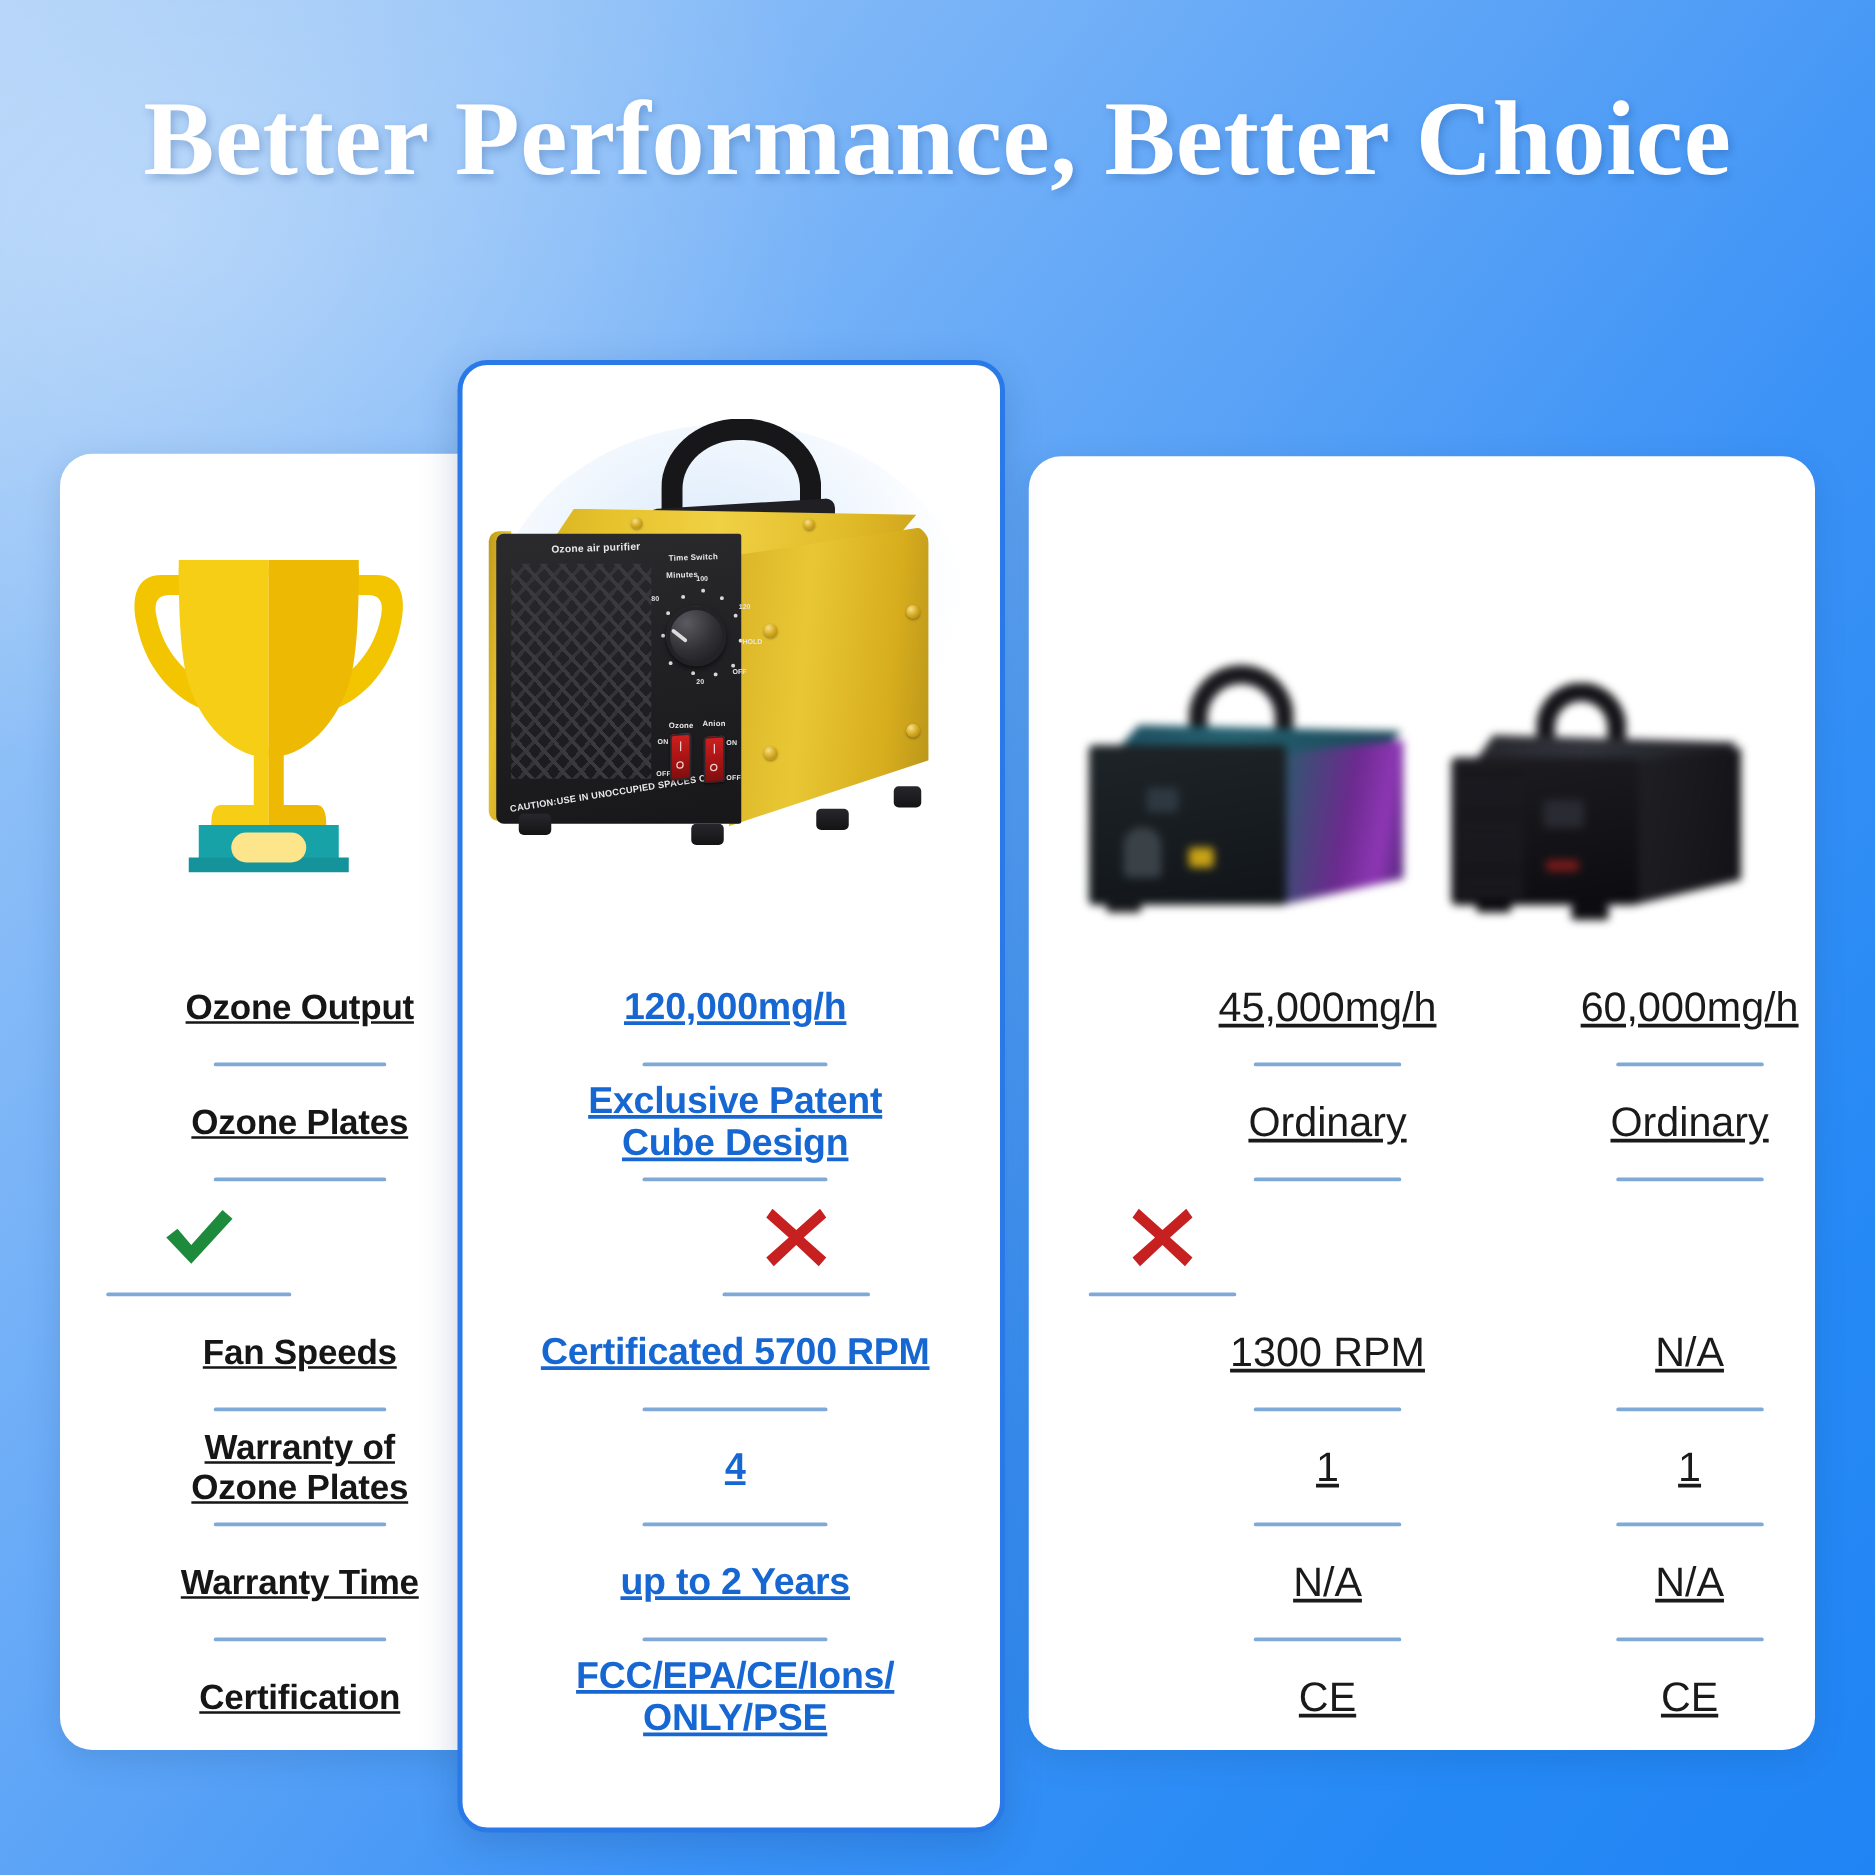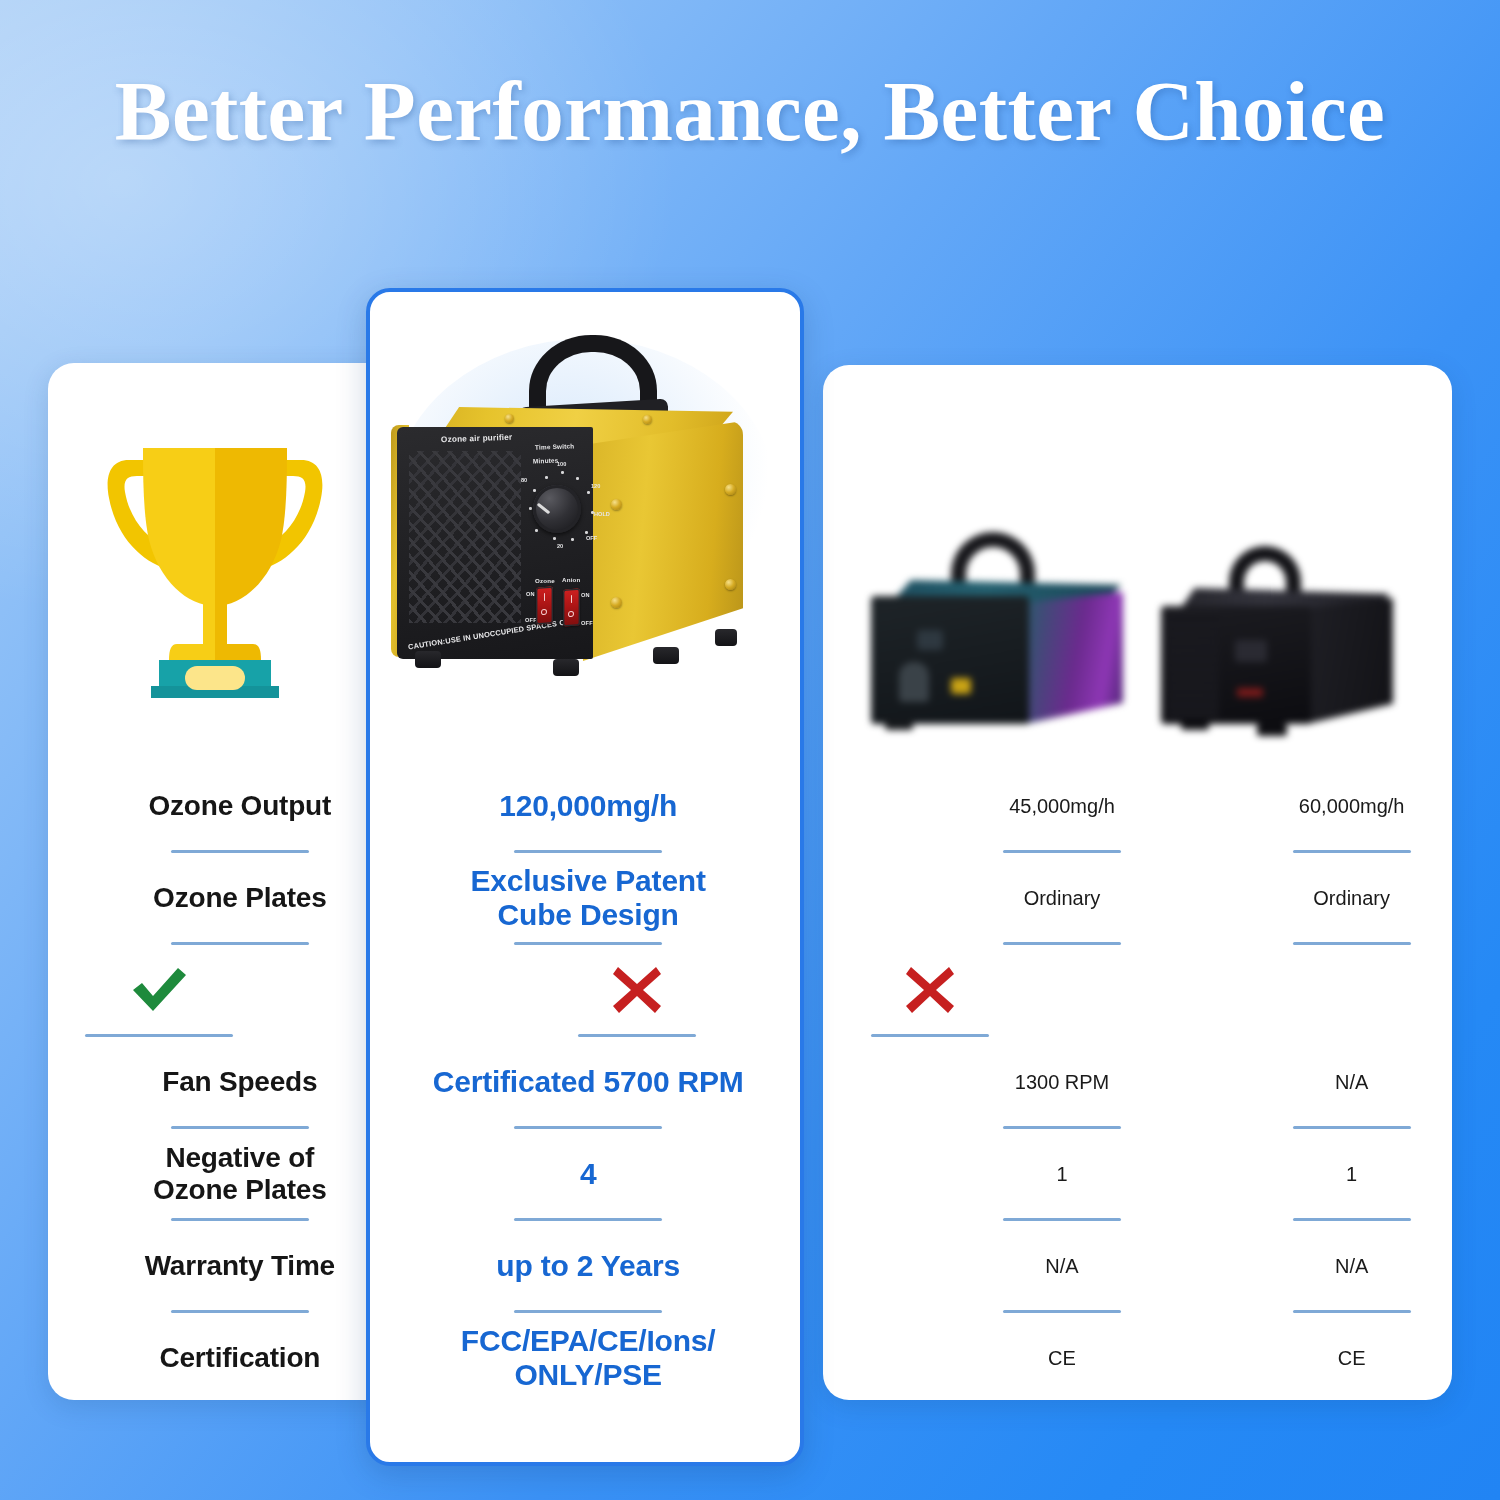--- a/index.html
+++ b/index.html
@@ -70,37 +70,37 @@
   }
   .row { position:relative; width:1500px; display:flex; }
 
   .cell {
     position:relative;
     display:flex; flex-direction:column;
     align-items:center; justify-content:center;
     text-align:center;
     padding:0 6px;
   }
-  .cell .txt { line-height:1.14; }
+  .cell .txt { line-height:1.14;text-decoration:underline; }
 
   .c-label { width:388px; margin-left:48px; }
   .c-feat  { width:438px; margin-left:-60px; }
   .c-r1    { width:300px; margin-left:109px; }
   .c-r2    { width:300px; margin-left:-7px; }
 
   .c-label .txt {
     font-size:28px; font-weight:700; color:#161616;
     letter-spacing:-0.2px;
   }
   .c-feat .txt {
     font-size:30px; font-weight:700; color:#1767d2;
     letter-spacing:-0.2px;
   }
   .c-r1 .txt, .c-r2 .txt {
-    font-size:20px; font-weight:400; color:#1a1a1a;
+    font-size:33px; font-weight:400; color:#1a1a1a;
   }
 
   
   .cell .divider {
     position:absolute; bottom:-1px;
     height:3px; background:#7fa9d6; border-radius:2px;
   }
   .c-label .divider { width:138px; }
   .c-feat  .divider { width:148px; }
   .c-r1 .divider, .c-r2 .divider { width:118px; }
@@ -569,21 +569,21 @@
         <div class="cell c-r2" style="height:92px">
           <div class="txt">
             <div>N/A</div>
           </div>
           <span class="divider"></span>
         </div>
       </div>
       <div class="row" style="height: 92px;">
         <div class="cell c-label" style="height:92px">
           <div class="txt">
-            <div>Negative of</div>
+            <div>Warranty of</div>
             <div>Ozone Plates</div>
           </div>
           <span class="divider"></span>
         </div>
         <div class="cell c-feat" style="height:92px">
           <div class="txt">
             <div>4</div>
           </div>
           <span class="divider"></span>
         </div>

